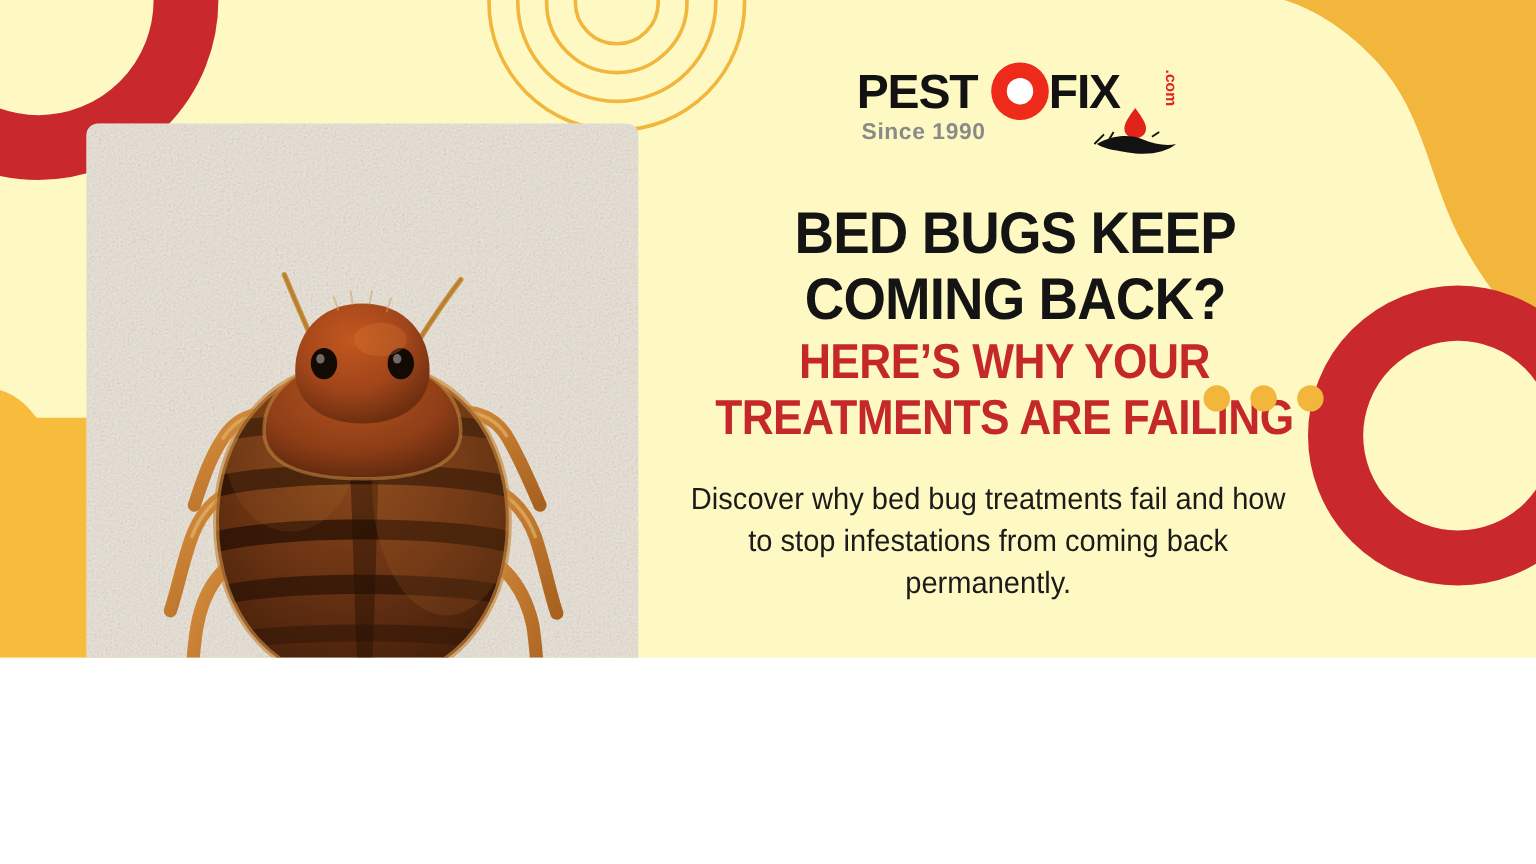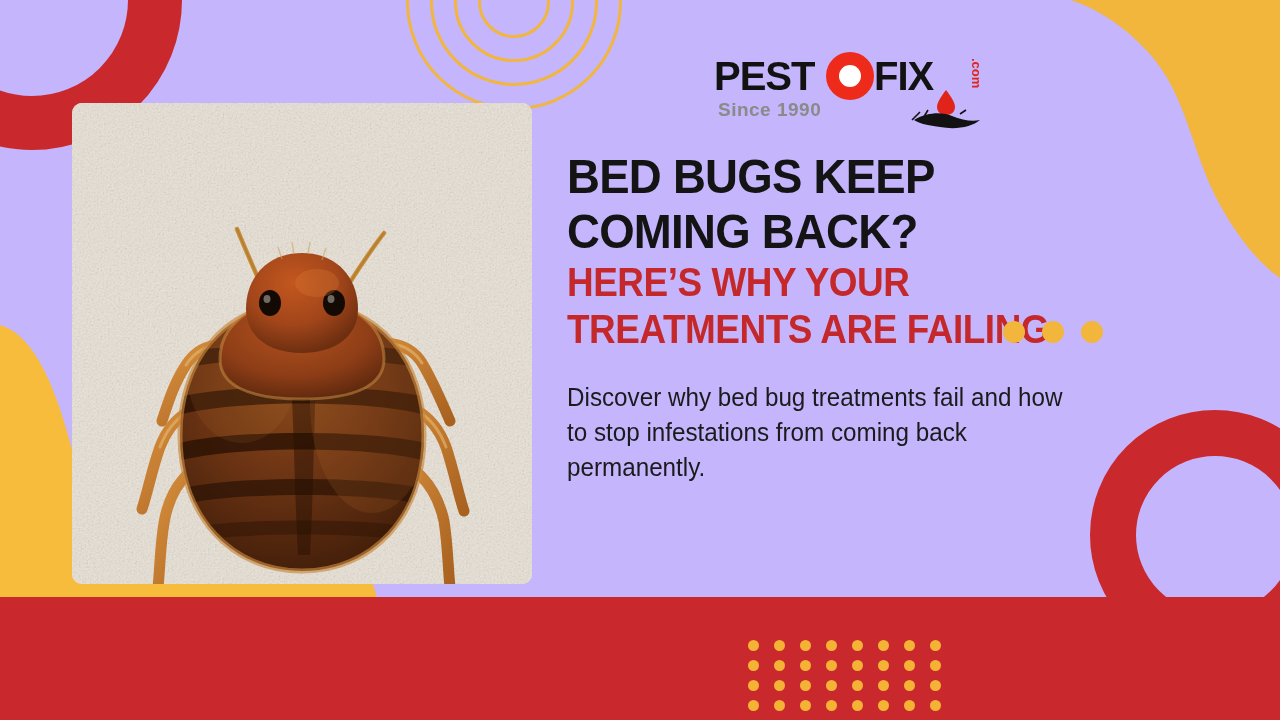--- a/index.html
+++ b/index.html
@@ -5,22 +5,22 @@
   * { margin:0; padding:0; box-sizing:border-box; }
   html,body { width:1280px; height:720px; }
   body {
     font-family:"Liberation Sans", sans-serif;
     background:#ffffff;
     overflow:hidden;
     position:relative;
   }
   #banner {
     position:relative;
-    width:1280px; height:720px;
-    background:#c4b5fd;
+    width:1280px; height:548px;
+    background:#fef9c3;
     overflow:hidden;
   }
 
   
   .deco { position:absolute; pointer-events:none; }
 
   
   .ring-tl {
     left:-118px; top:-150px;
     width:300px; height:300px;
@@ -76,21 +76,21 @@
     border-radius:10px; overflow:hidden;
     background:#E6E0D4;
   }
   .photo-frame svg { display:block; width:100%; height:100%; }
 
   
   .logo { position:absolute; left:714px; top:50px; width:300px; height:80px; }
   .logo svg { display:block; }
 
   
-  .copy { position:absolute; left:567px; top:149px; width:600px; }
+  .copy { position:absolute; left:567px; top:168px; width:600px;text-align:center; }
   .headline {
     font-family:"Liberation Sans", sans-serif;
     font-weight:bold;
     font-size:49px;
     line-height:1.12;
     letter-spacing:-0.8px;
     color:#141414;
     text-transform:uppercase;
     transform:scaleX(0.93);
     transform-origin:left top;

